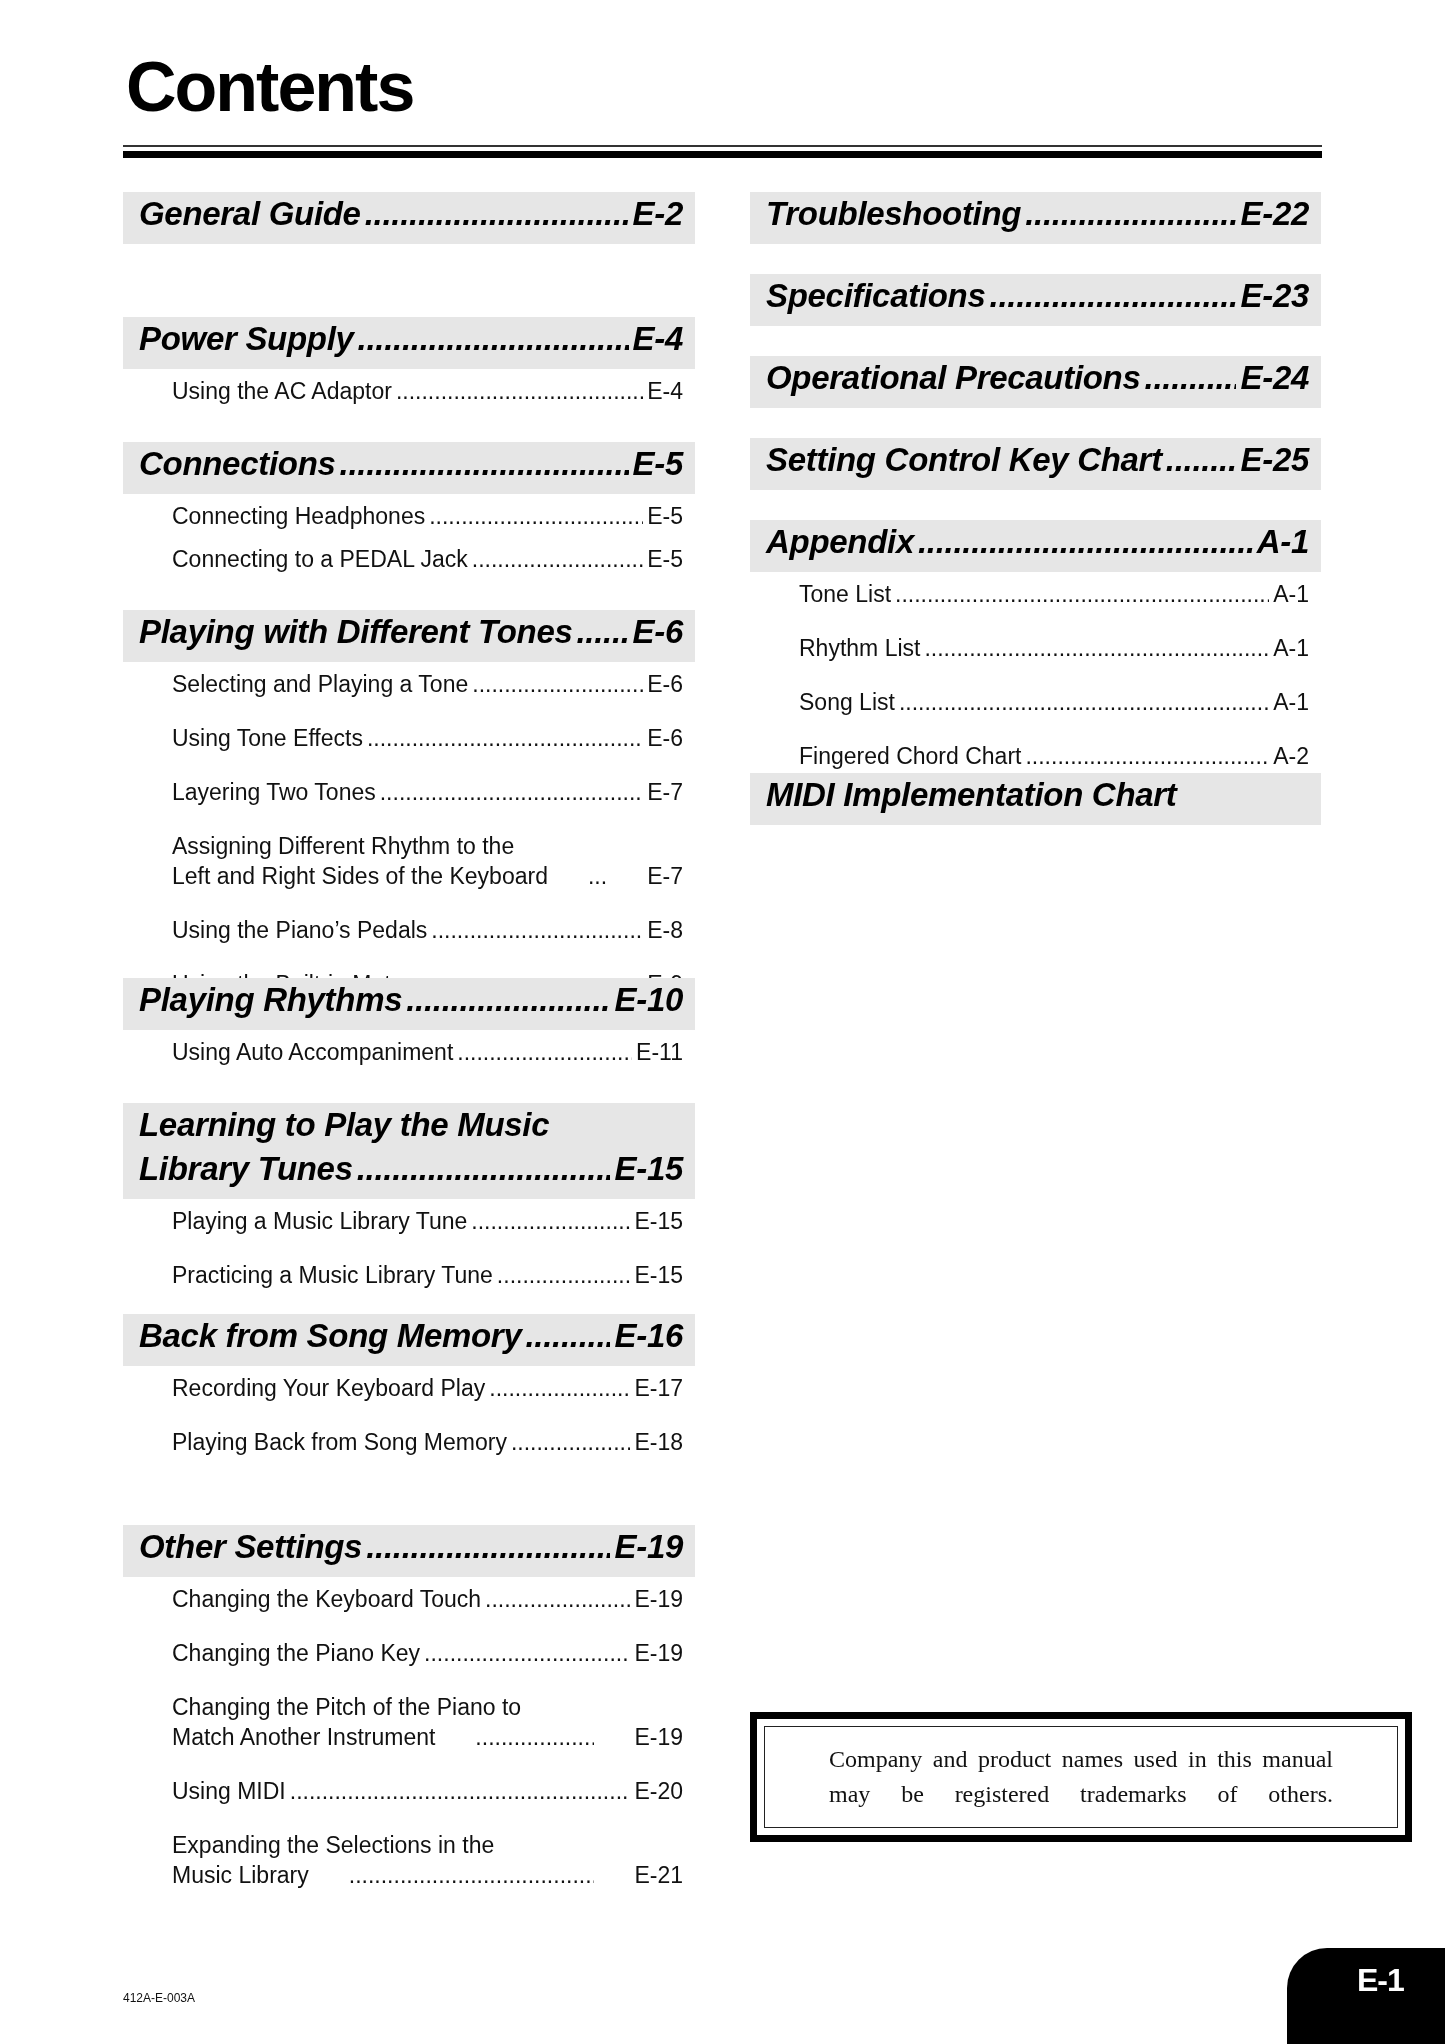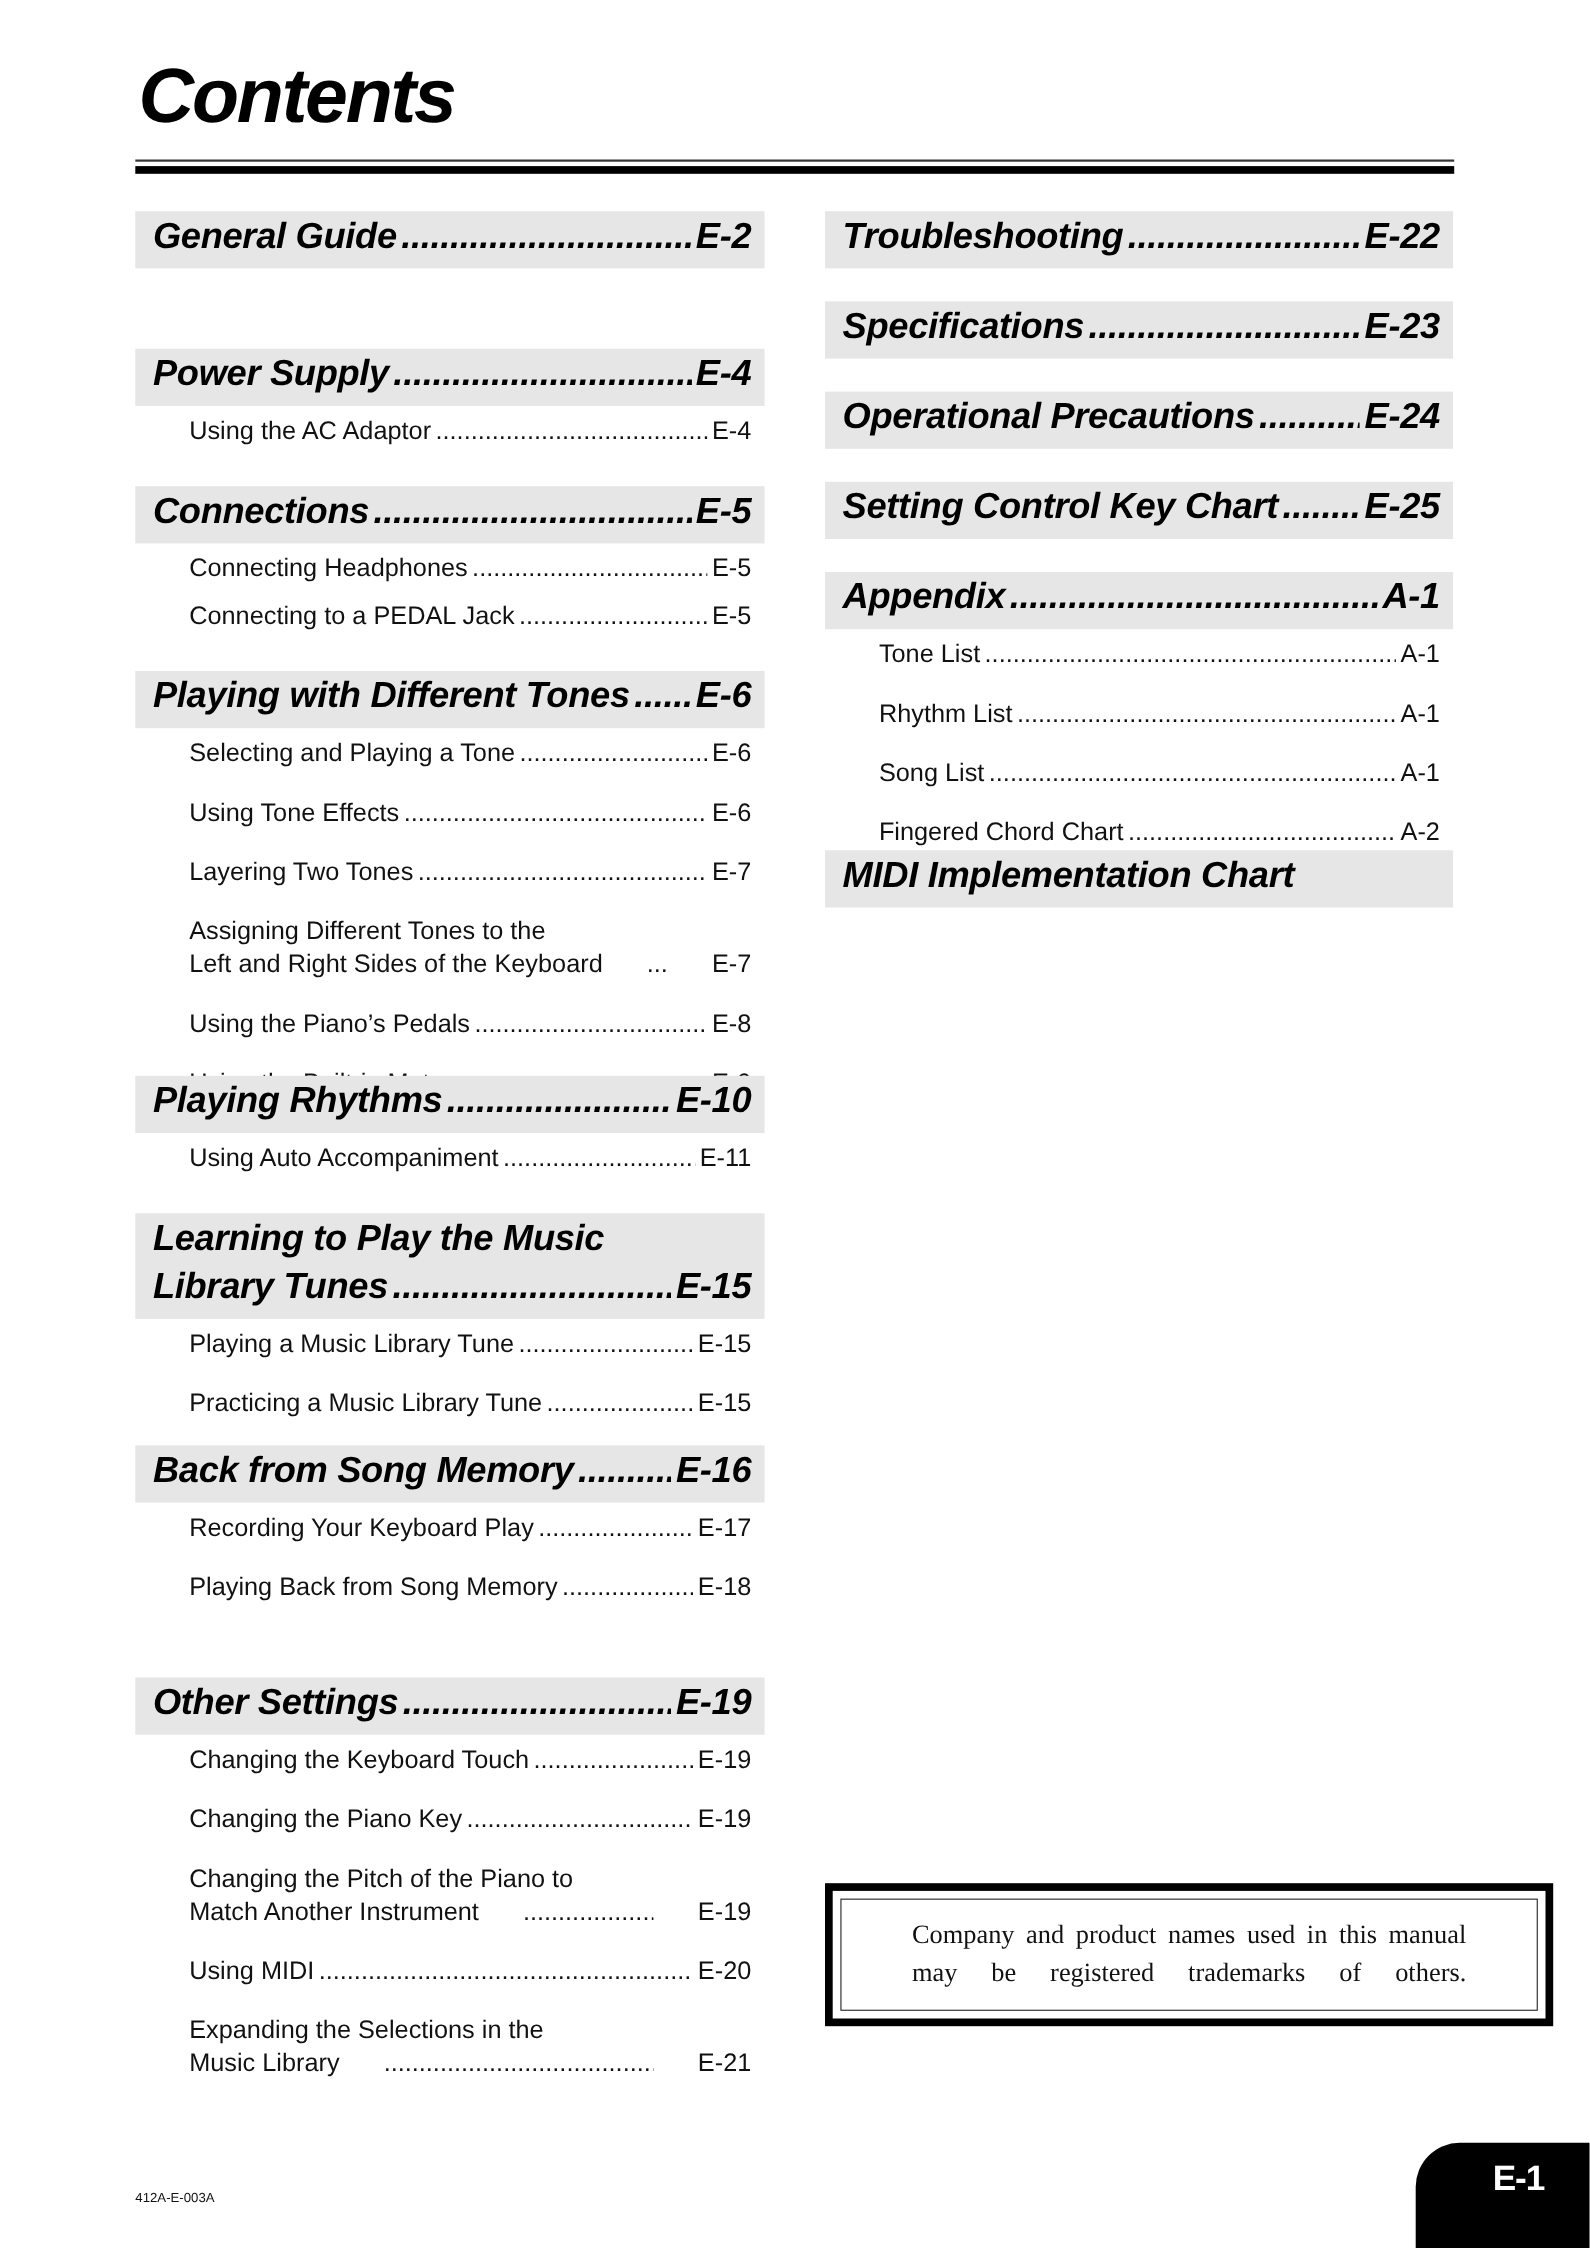--- a/index.html
+++ b/index.html
@@ -1,21 +1,21 @@
 <!DOCTYPE html>
 <html><head>
 <meta charset="utf-8">
 <style>
   html, body { margin: 0; padding: 0; background: #ffffff; }
   body { width: 1445px; height: 2044px; position: relative; overflow: hidden; color: #111; font-family: "Liberation Sans", sans-serif; }
 
   .page-title {
     position: absolute; left: 126px; top: 52px;
     font-family: "Liberation Sans", sans-serif;
-    font-weight: bold; font-style: italic;
+    font-weight: bold; 
     font-size: 70px; letter-spacing: -2px; line-height: 1;
     color: #000;
   }
   .rule-thin { position: absolute; left: 123px; width: 1199px; top: 145px; height: 2px; background: #333; }
   .rule-thick { position: absolute; left: 123px; width: 1199px; top: 151px; height: 7px; background: #000; }
 
   .col { position: absolute; top: 0; }
   .col-left { left: 123px; width: 572px; }
   .col-right { left: 750px; width: 571px; }
 
@@ -146,21 +146,21 @@
           <span class="t">Using Tone Effects</span>
           <span class="dots"></span>
           <span class="pg">E-6</span>
         </div>
       <div class="item">
           <span class="t">Layering Two Tones</span>
           <span class="dots"></span>
           <span class="pg">E-7</span>
         </div>
       <div class="item two">
-        <span class="l1">Assigning Different Tones to the</span>
+        <span class="l1">Assigning Different Rhythm to the</span>
         <div class="l2">
             <span class="t">Left and Right Sides of the Keyboard</span>
             <span class="dots"></span>
             <span class="pg">E-7</span>
           </div>
       </div>
       <div class="item">
           <span class="t">Using the Piano’s Pedals</span>
           <span class="dots"></span>
           <span class="pg">E-8</span>

